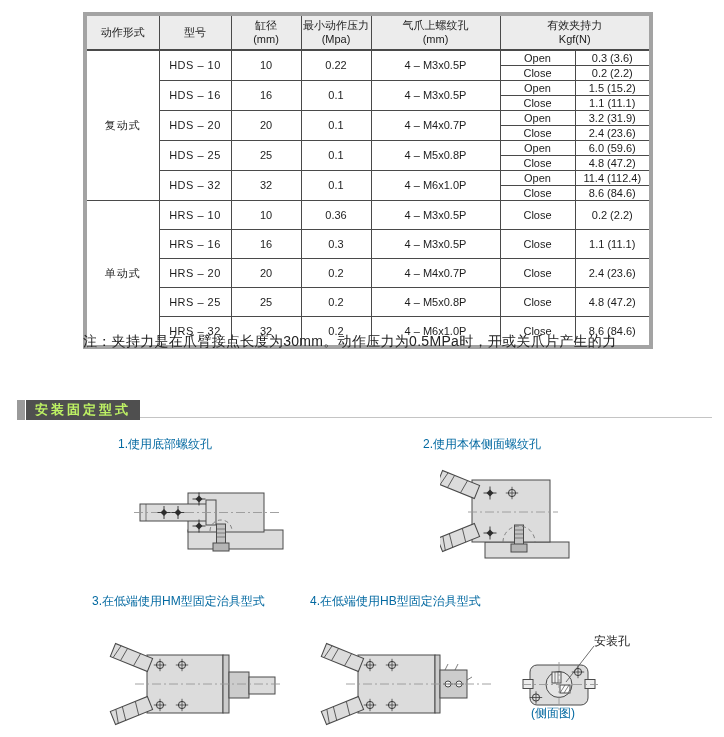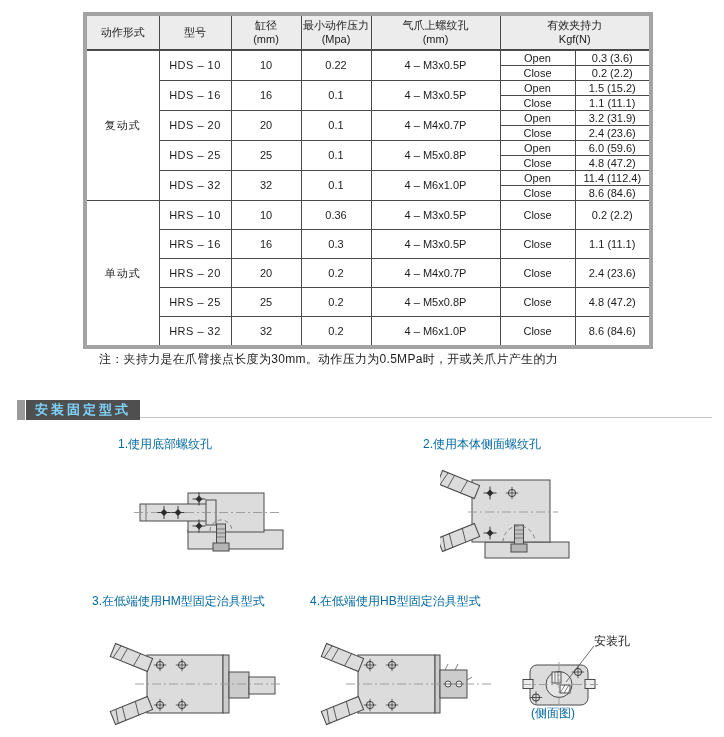--- a/index.html
+++ b/index.html
@@ -10,26 +10,26 @@
   table.spec{position:absolute;left:83px;top:12px;width:566px;border-collapse:collapse;table-layout:fixed;border:4px solid #a3a3a3;}
   table.spec th,table.spec td{border:1px solid #4a4a4a;text-align:center;vertical-align:middle;
     font-size:11px;color:#1c1c1c;padding:0;overflow:hidden;}
   table.spec thead th{height:33px;background:#ececec;font-weight:normal;border-bottom:2px solid #4a4a4a;line-height:1.25;}
   table.spec thead th span{display:block;}
   tr.sub td{height:14px;line-height:13px;}
   tr.single td{height:28px;margin-left:8px;}
   td.action{font-size:11px;letter-spacing:1px;}
   td.model{letter-spacing:0.5px;}
 
-  .note{position:absolute;left:83px;top:351px;font-size:12px;color:#222;letter-spacing:0.3px;margin-left:16px;}
+  .note{position:absolute;left:83px;top:333px;font-size:14px;color:#222;letter-spacing:0.3px;}
 
   .rule{position:absolute;left:120px;top:417px;width:592px;height:1px;background:#c4c4c4;}
   .section-header{position:absolute;left:17px;top:400px;display:flex;align-items:stretch;}
   .section-accent{width:8px;background:#9a9a9a;margin-right:1px;}
-  .section-title{background:#4f4f4f;color:#7dd3fc;font-size:13px;font-weight:bold;
+  .section-title{background:#4f4f4f;color:#bef264;font-size:13px;font-weight:bold;
     padding:2px 9px 3px 9px;letter-spacing:3px;line-height:15px;}
 
   .cap{position:absolute;font-size:12px;color:#0369a1;white-space:nowrap;}
   .fig{position:absolute;}
 
   .lbl{position:absolute;font-size:12px;color:#222;white-space:nowrap;}
 
   
   .part{fill:#dcdcdc;stroke:#4a4a4a;stroke-width:1;}
   .part2{fill:#cccccc;stroke:#4a4a4a;stroke-width:1;}

